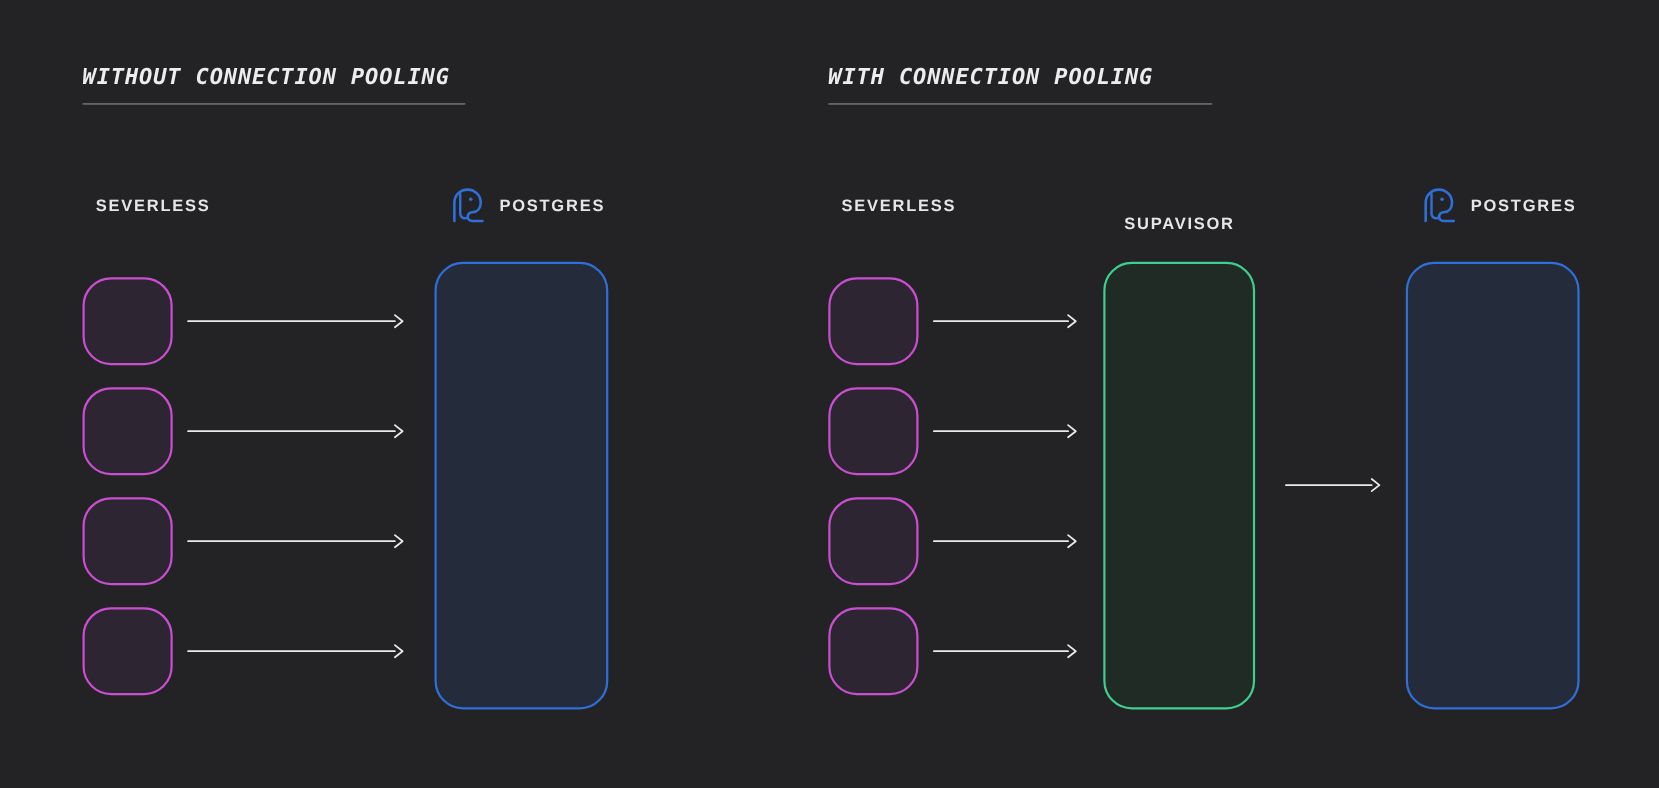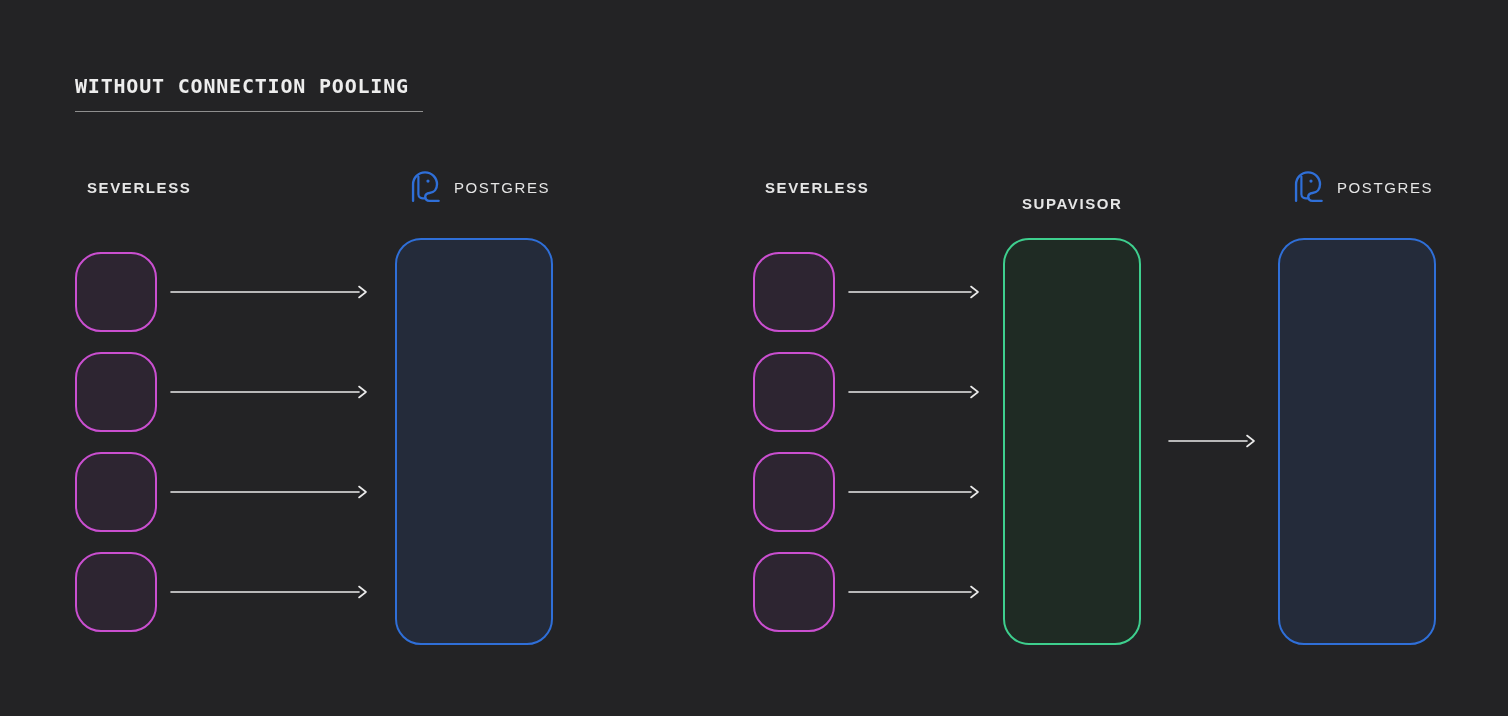--- a/index.html
+++ b/index.html
@@ -8,23 +8,24 @@
     background: var(--background, #232325);
     font-family: "Liberation Sans", sans-serif;
     position: relative;
   }
   .canvas { position: absolute; inset: 0; }
   .panel { position: absolute; top: 0; height: 716px; }
   .panel-left  { left: 75px;  width: 680px; }
   .panel-right { left: 753px; width: 690px; }
 
   .title-block {
-    position: absolute; top: 74px; left: 0;
+    position: absolute; top: 57px; left: 0;
     padding-bottom: 13px;
     border-bottom: 1px solid var(--underline, #8f8f8f);
+    font-style: italic;
   }
   .panel-left  .title-block { width: 348px; }
   .panel-right .title-block { width: 349px; }
   .title-block h2 {
     font-family: "DejaVu Sans Mono", monospace;
     font-size: 20px; font-weight: bold;
     letter-spacing: 0.8px;
     color: var(--title-text, #ededed);
     white-space: nowrap;
   }
@@ -39,21 +40,21 @@
   .label-serverless { left: 12px; }
   .panel-right .label-supavisor { left: 269px; margin-top: 16px; }
 
   .db-header {
     position: absolute; top: 168px;
     display: flex; align-items: center; gap: 13px; height: 38px;
   }
   .panel-left  .db-header { left: 328px; }
   .panel-right .db-header { left: 533px; }
   .db-header .db-label {
-    font-size: 15px; font-weight: normal;
+    font-size: 15px; font-weight: bold;
     letter-spacing: 1.6px;
     color: var(--label-text, #e6e6e6);
     white-space: nowrap;
   }
   .pg-icon { width: 38px; height: 38px; display: block; }
   .pg-icon path   { stroke: var(--postgres-border, #2f6fd8); }
   .pg-icon circle { fill:   var(--postgres-border, #2f6fd8); }
 
   .clients {
     position: absolute; left: 0; top: 252px;
@@ -134,20 +135,23 @@
       </svg>
     <svg class="arrow arrow-row arrow-y4" width="198" height="16">
         <line x1="1" y1="8" x2="189" y2="8"></line>
         <path d="M189 2.5 L196 8 L189 13.5"></path>
       </svg>
 
     <div class="big-box postgres-box"></div>
   </section>
 
   <section class="panel panel-right">
+    <div class="title-block">
+      <h2>WITH CONNECTION POOLING</h2>
+    </div>
 
     <div class="col-label label-serverless">SEVERLESS</div>
     <div class="col-label label-supavisor">SUPAVISOR</div>
 
     <div class="db-header">
       <svg class="pg-icon" viewBox="0 0 40 40">
         <path d="M37.5 34.6 H27.8 C24.9 34.6 23.2 32.6 23.4 30.2 C23.6 27.9 25.4 26.5 27.9 26.3 C32.8 25.9 35.8 22.2 35.8 17.2 C35.8 10.2 30.3 4.6 23.2 4.6 C16.1 4.6 10.6 10.2 10.6 17.2 V34.6" stroke-width="2.5" fill="none" stroke-linecap="round" stroke-linejoin="round"></path>
         <path d="M16.2 9 V27.5 C16.2 31 19.5 33 23.5 31.5" stroke-width="2.3" fill="none" stroke-linecap="round" stroke-linejoin="round"></path>
         <circle cx="26.3" cy="13.8" r="1.7"></circle>
       </svg>

